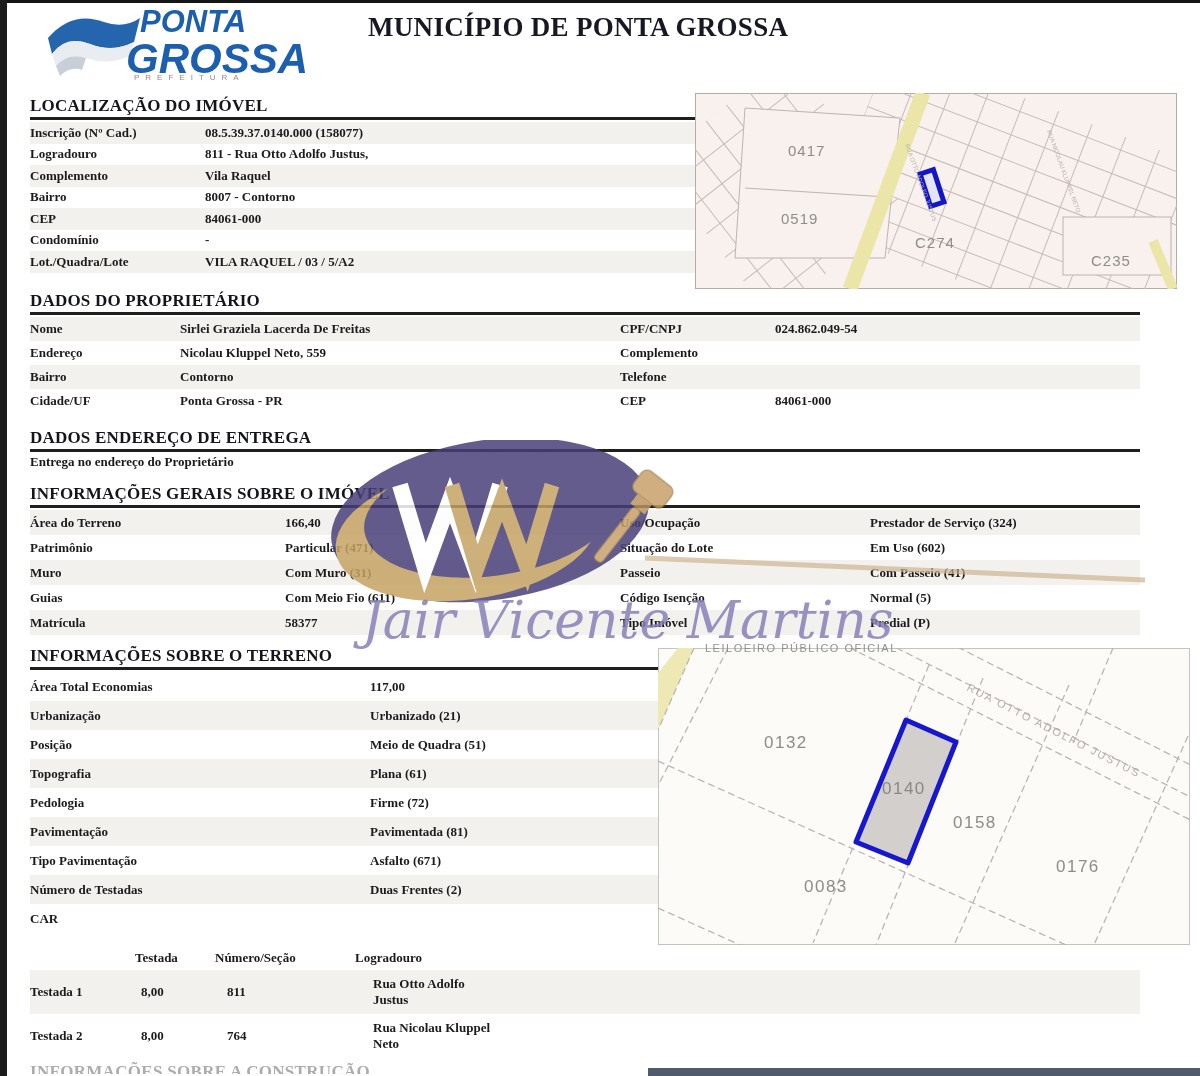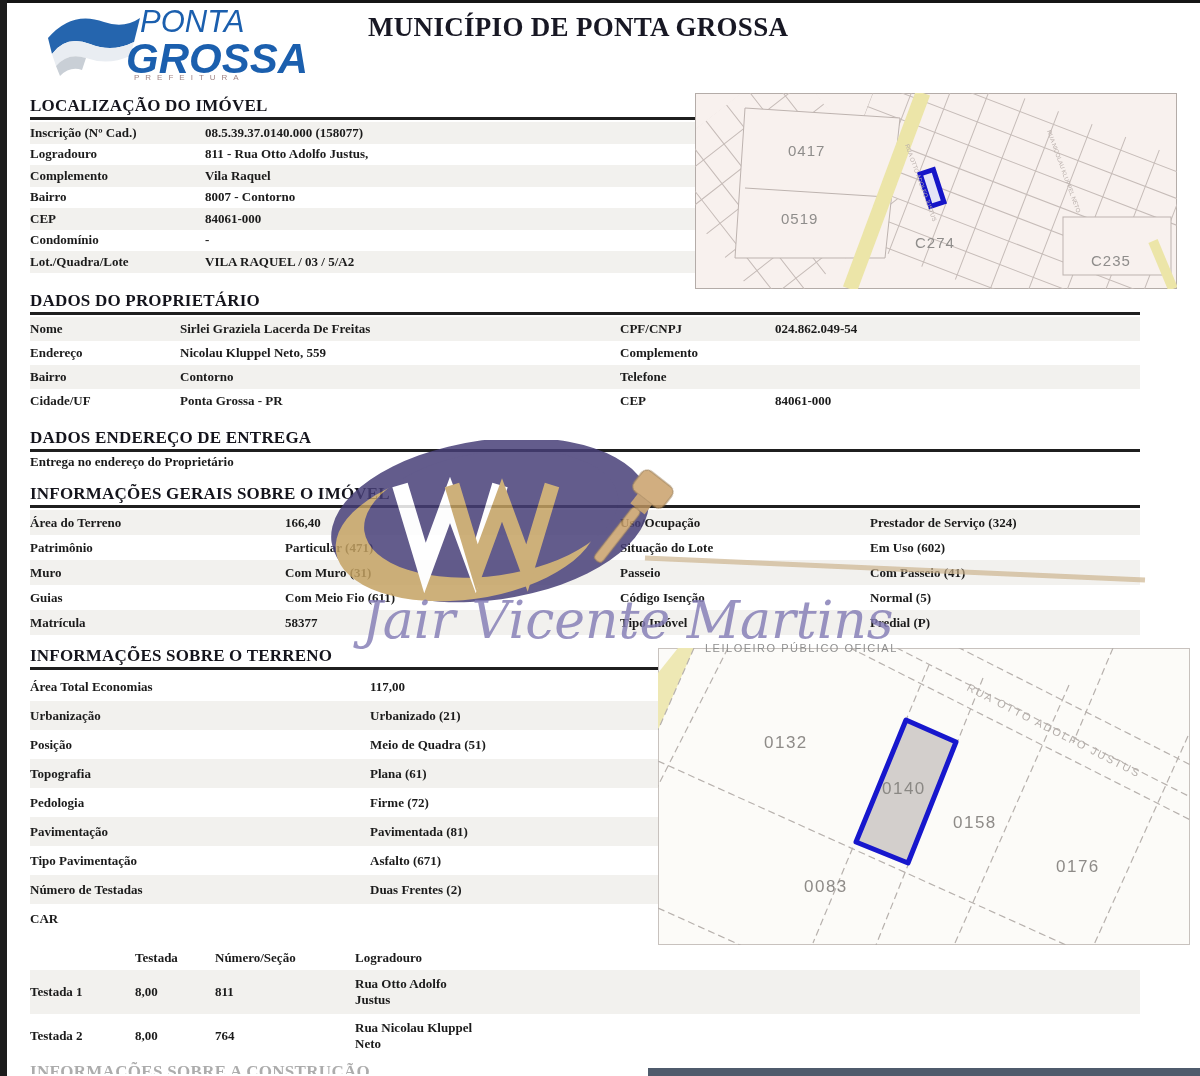--- a/index.html
+++ b/index.html
@@ -6,39 +6,39 @@
   .page{position:relative;width:1200px;height:1076px;background:#ffffff;overflow:hidden;
         font-family:"Liberation Serif",serif;color:#1a1a1a;}
   .topline{position:absolute;left:0;top:0;width:100%;height:3px;background:#151515;z-index:9;}
   .leftbar{position:absolute;left:0;top:0;width:7px;height:100%;background:#1c1c1c;z-index:9;}
   .bottombar{position:absolute;left:648px;top:1068px;width:552px;height:8px;background:#4f5b6c;z-index:9;}
 
   
   .logo{position:absolute;left:42px;top:2px;width:230px;height:84px;}
   .logo .flag{position:absolute;left:0;top:6px;}
   .logo .l1{position:absolute;left:98px;top:2px;font-family:"Liberation Sans",sans-serif;
-            font-weight:400;font-style:italic;font-size:31px;color:#1b5fae;letter-spacing:0px;}
+            font-weight:700;font-style:italic;font-size:31px;color:#1b5fae;letter-spacing:0px;}
   .logo .l2{position:absolute;left:84px;top:33px;font-family:"Liberation Sans",sans-serif;
             font-weight:700;font-style:italic;font-size:42px;color:#1b5fae;}
   .logo .l3{position:absolute;left:92px;top:71px;font-family:"Liberation Sans",sans-serif;
             font-size:8px;letter-spacing:6px;color:#a08484;}
   .doc-title{position:absolute;left:368px;top:12px;font-size:27px;font-weight:700;color:#181824;
              letter-spacing:.3px;}
 
   
   .sec{position:absolute;left:30px;width:1110px;z-index:1;}
   .sec h2{margin:0;font-size:17px;font-weight:700;color:#14141c;letter-spacing:.2px;line-height:20px;}
   .sec .rule{height:3px;background:#1f1f1f;margin-top:1px;}
   .rows{margin-top:2px;}
   .frow{display:grid;align-items:center;font-size:13px;font-weight:700;color:#1b1b1b;}
   .frow.loc{grid-template-columns:175px 1fr;height:21.5px;}
   .frow.prop{grid-template-columns:150px 440px 155px 1fr;height:24px;}
   .frow.ger{grid-template-columns:255px 335px 250px 1fr;height:25px;}
   .frow.ter{grid-template-columns:340px 1fr;height:29px;}
-  .frow.test{grid-template-columns:105px 80px 140px 120px;min-height:44px;}
+  .frow.test{grid-template-columns:105px 80px 140px 120px;min-height:44px;gap:6px;}
   .frow.testh{grid-template-columns:105px 80px 140px 120px;height:20px;}
   .frow.test .num{padding-right:24px;}
   .loc-rows .frow:nth-of-type(odd),
   .prop-rows .frow:nth-of-type(odd),
   .ger-rows .frow:nth-of-type(odd),
   .test-rows .frow:nth-of-type(odd){background:#f2f1ee;}
   .ter-rows .frow:nth-of-type(even){background:#f2f1ee;}
   .note{font-size:13px;font-weight:700;height:20px;margin-top:2px;}
 
   

